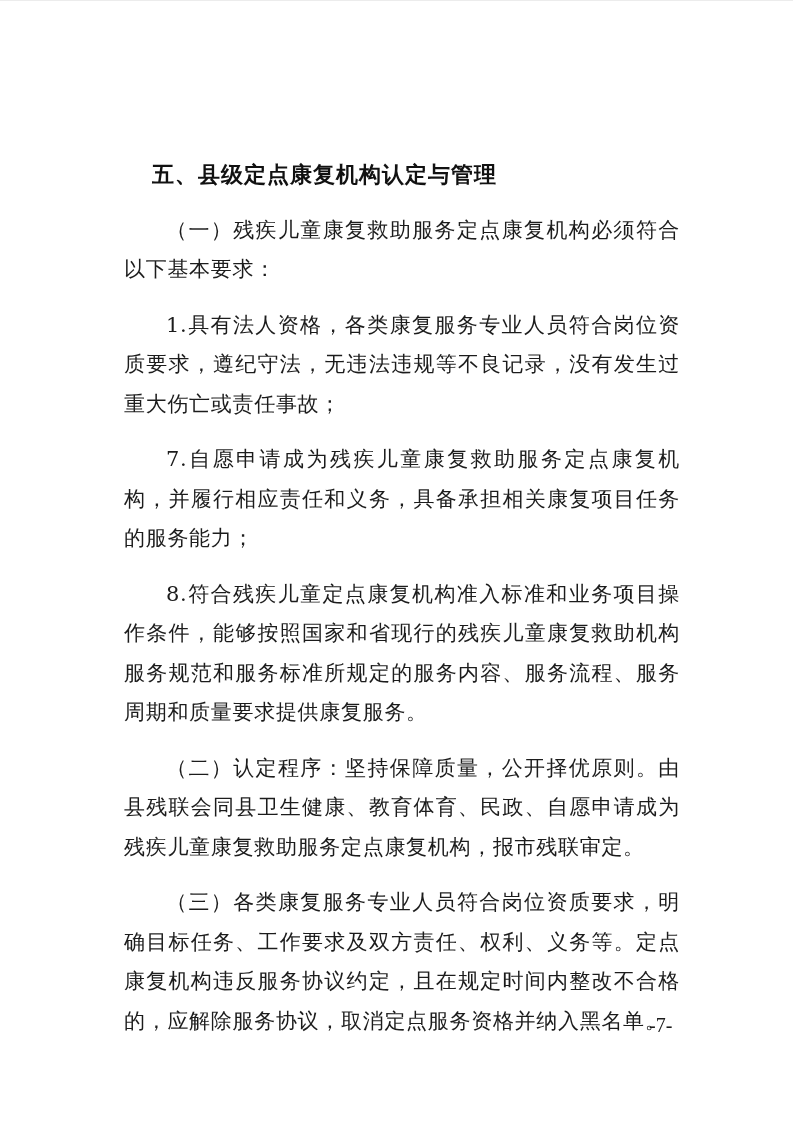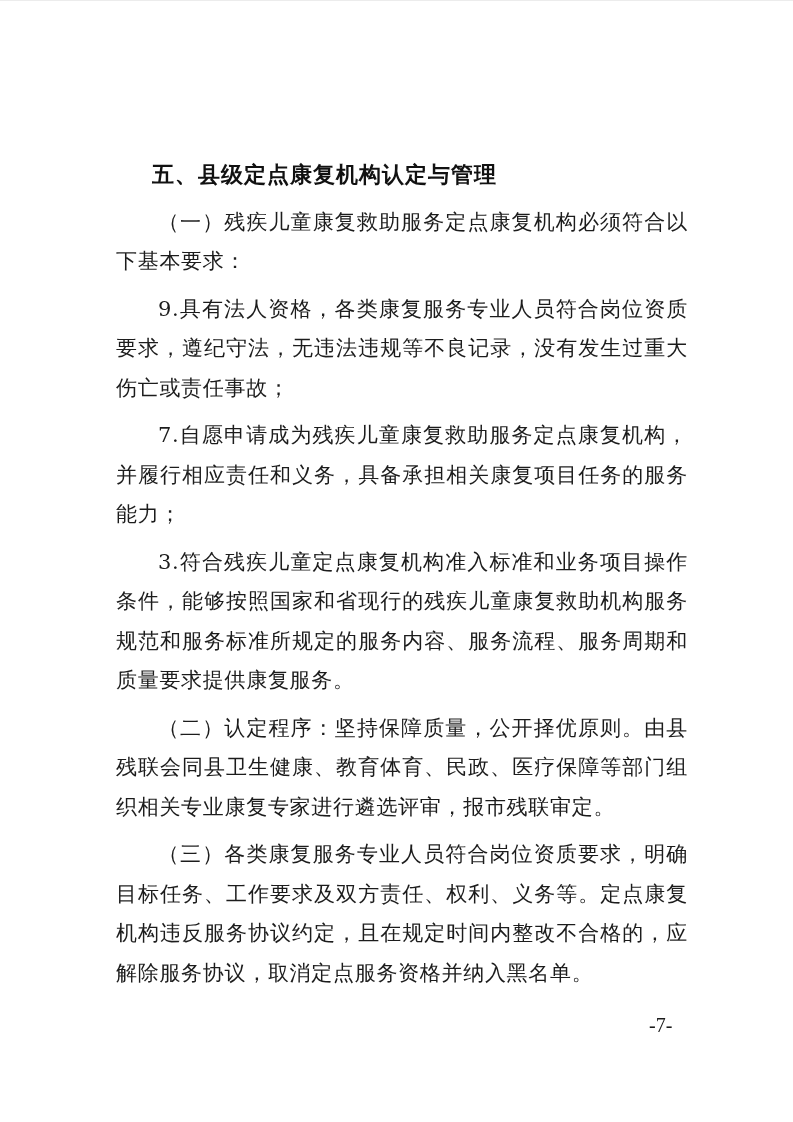--- a/index.html
+++ b/index.html
@@ -35,21 +35,21 @@
     font-family: "Liberation Sans", "DejaVu Sans", sans-serif;
     font-weight: bold;
     font-size: 22px;
     line-height: 39.5px;
     letter-spacing: 1px;
     text-indent: 44px;
     color: #111111;
     white-space: nowrap;
   }
   .para {
-    margin: 8px;
+    margin: 16px;
     font-size: 21px;
     line-height: 39.5px;
     letter-spacing: 0.7px;
     text-align: justify;
     text-justify: inter-ideograph;
     text-indent: 2em;
     color: #1c1c1c;
   }
   .page-number {
     position: absolute;
@@ -63,20 +63,20 @@
     text-align: left;
   }
 </style>
 </head>
 <body>
 
 <div class="page">
   <div class="content">
     <h1 class="heading">五、县级定点康复机构认定与管理</h1>
     <p class="para">（一）残疾儿童康复救助服务定点康复机构必须符合以下基本要求：</p>
-    <p class="para">9.具有法人资格，各类康复服务专业人员符合岗位资质要求，遵纪守法，无违法违规等不良记录，没有发生过重大伤亡或责任事故；</p>
+    <p class="para">1.具有法人资格，各类康复服务专业人员符合岗位资质要求，遵纪守法，无违法违规等不良记录，没有发生过重大伤亡或责任事故；</p>
     <p class="para">7.自愿申请成为残疾儿童康复救助服务定点康复机构，并履行相应责任和义务，具备承担相关康复项目任务的服务能力；</p>
-    <p class="para">3.符合残疾儿童定点康复机构准入标准和业务项目操作条件，能够按照国家和省现行的残疾儿童康复救助机构服务规范和服务标准所规定的服务内容、服务流程、服务周期和质量要求提供康复服务。</p>
-    <p class="para">（二）认定程序：坚持保障质量，公开择优原则。由县残联会同县卫生健康、教育体育、民政、医疗保障等部门组织相关专业康复专家进行遴选评审，报市残联审定。</p>
+    <p class="para">8.符合残疾儿童定点康复机构准入标准和业务项目操作条件，能够按照国家和省现行的残疾儿童康复救助机构服务规范和服务标准所规定的服务内容、服务流程、服务周期和质量要求提供康复服务。</p>
+    <p class="para">（二）认定程序：坚持保障质量，公开择优原则。由县残联会同县卫生健康、教育体育、民政、自愿申请成为残疾儿童康复救助服务定点康复机构，报市残联审定。</p>
     <p class="para">（三）各类康复服务专业人员符合岗位资质要求，明确目标任务、工作要求及双方责任、权利、义务等。定点康复机构违反服务协议约定，且在规定时间内整改不合格的，应解除服务协议，取消定点服务资格并纳入黑名单。</p>
   </div>
   <div class="page-number">-7-</div>
 </div>
 
 </body></html>

